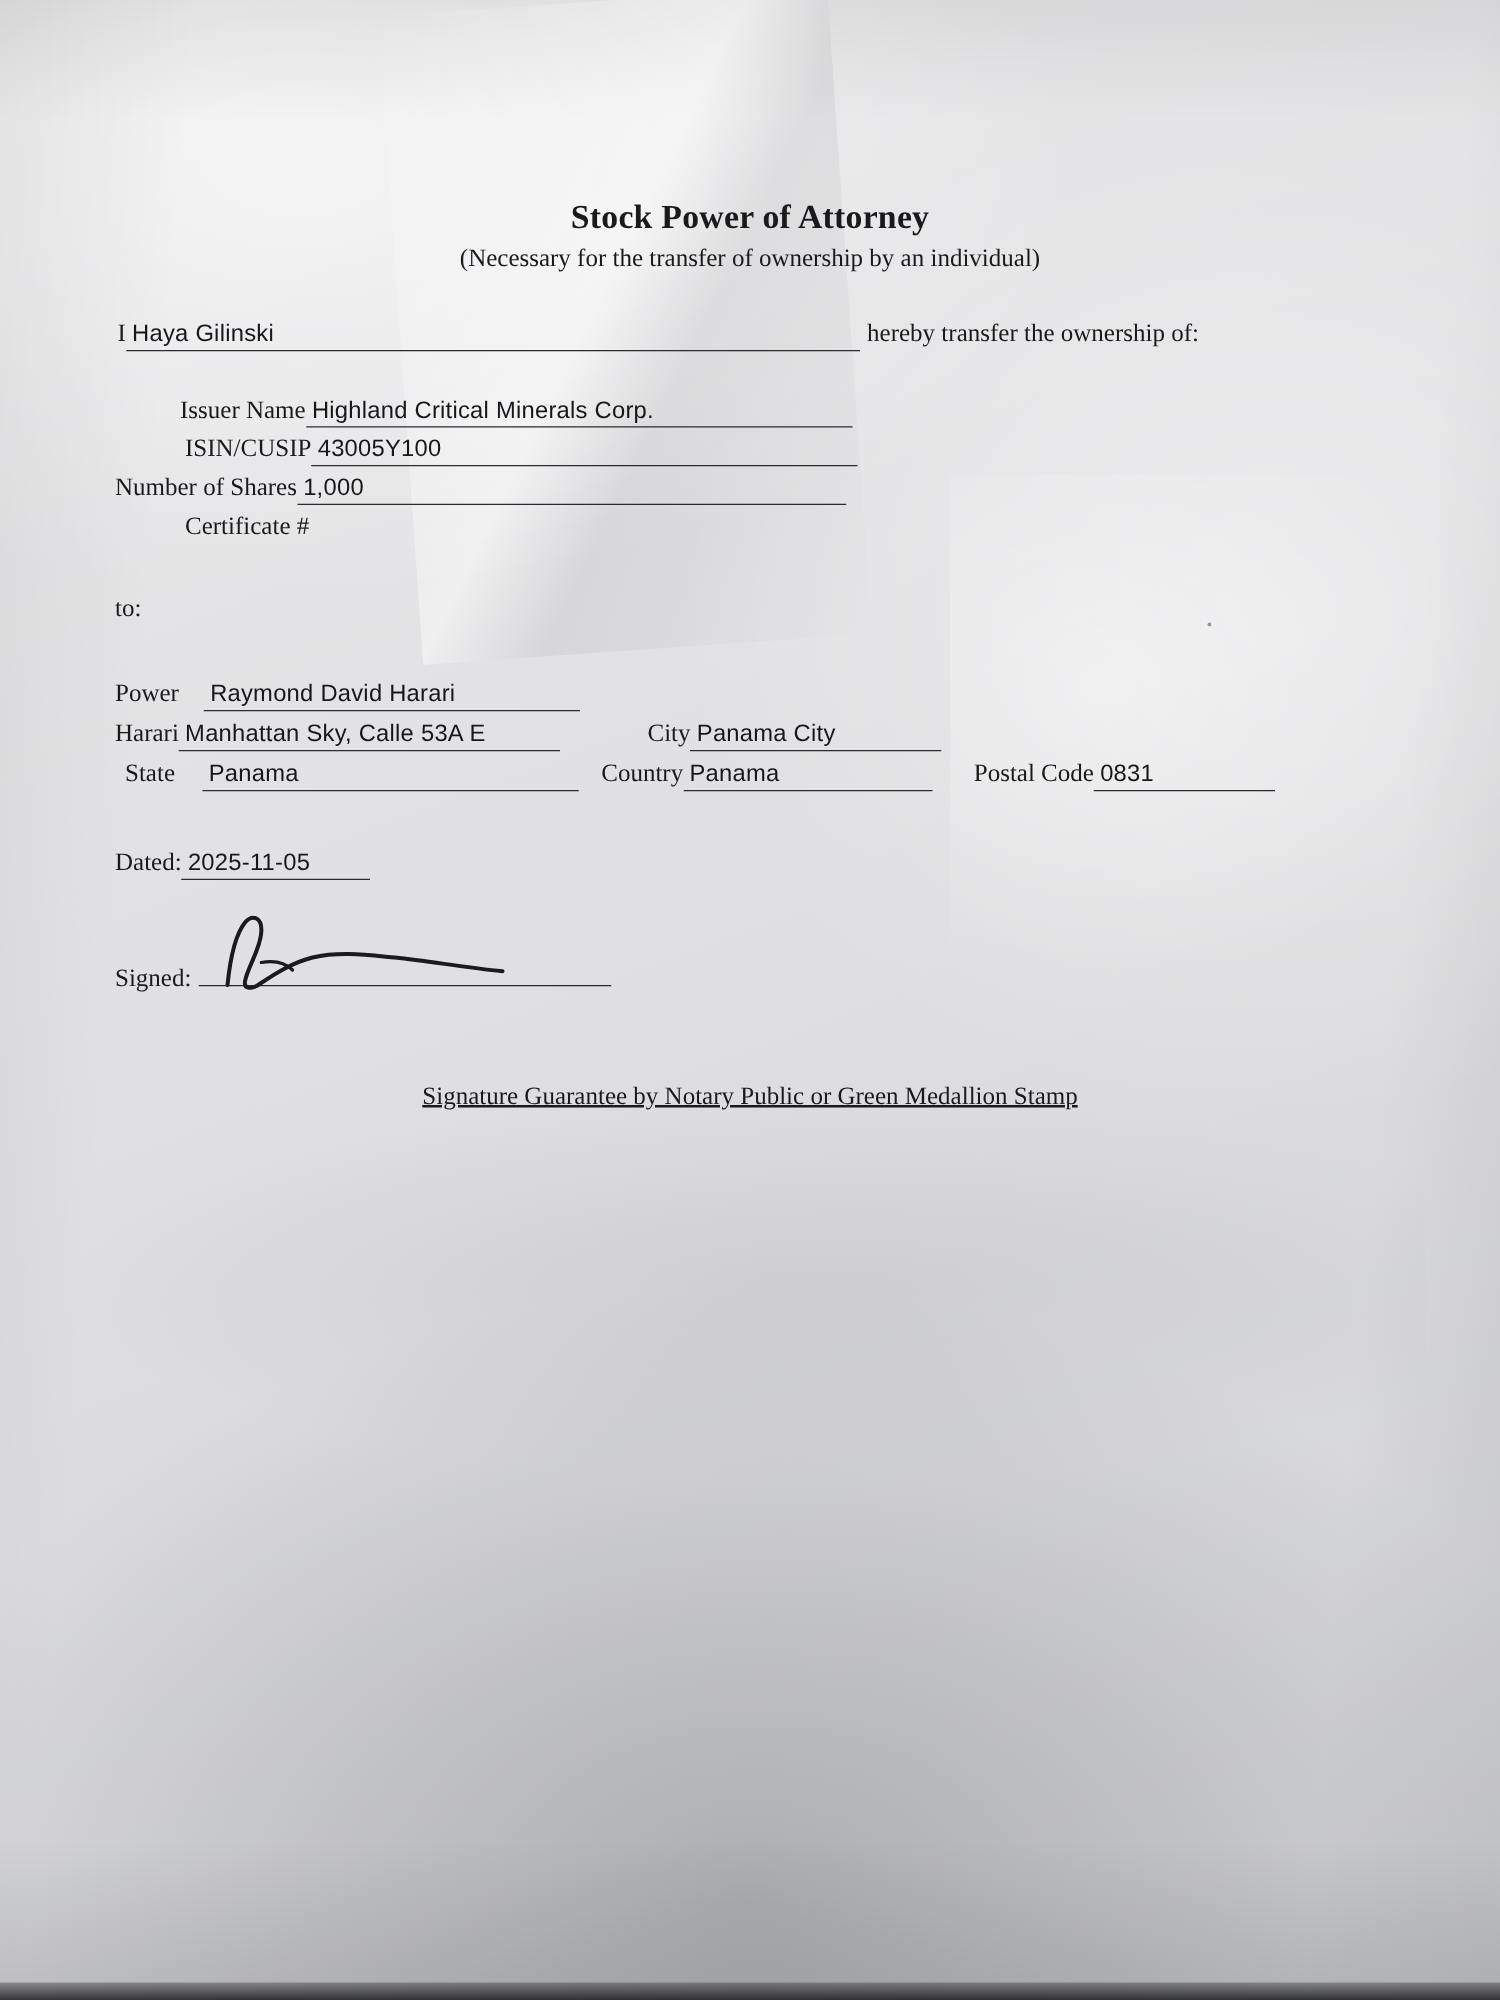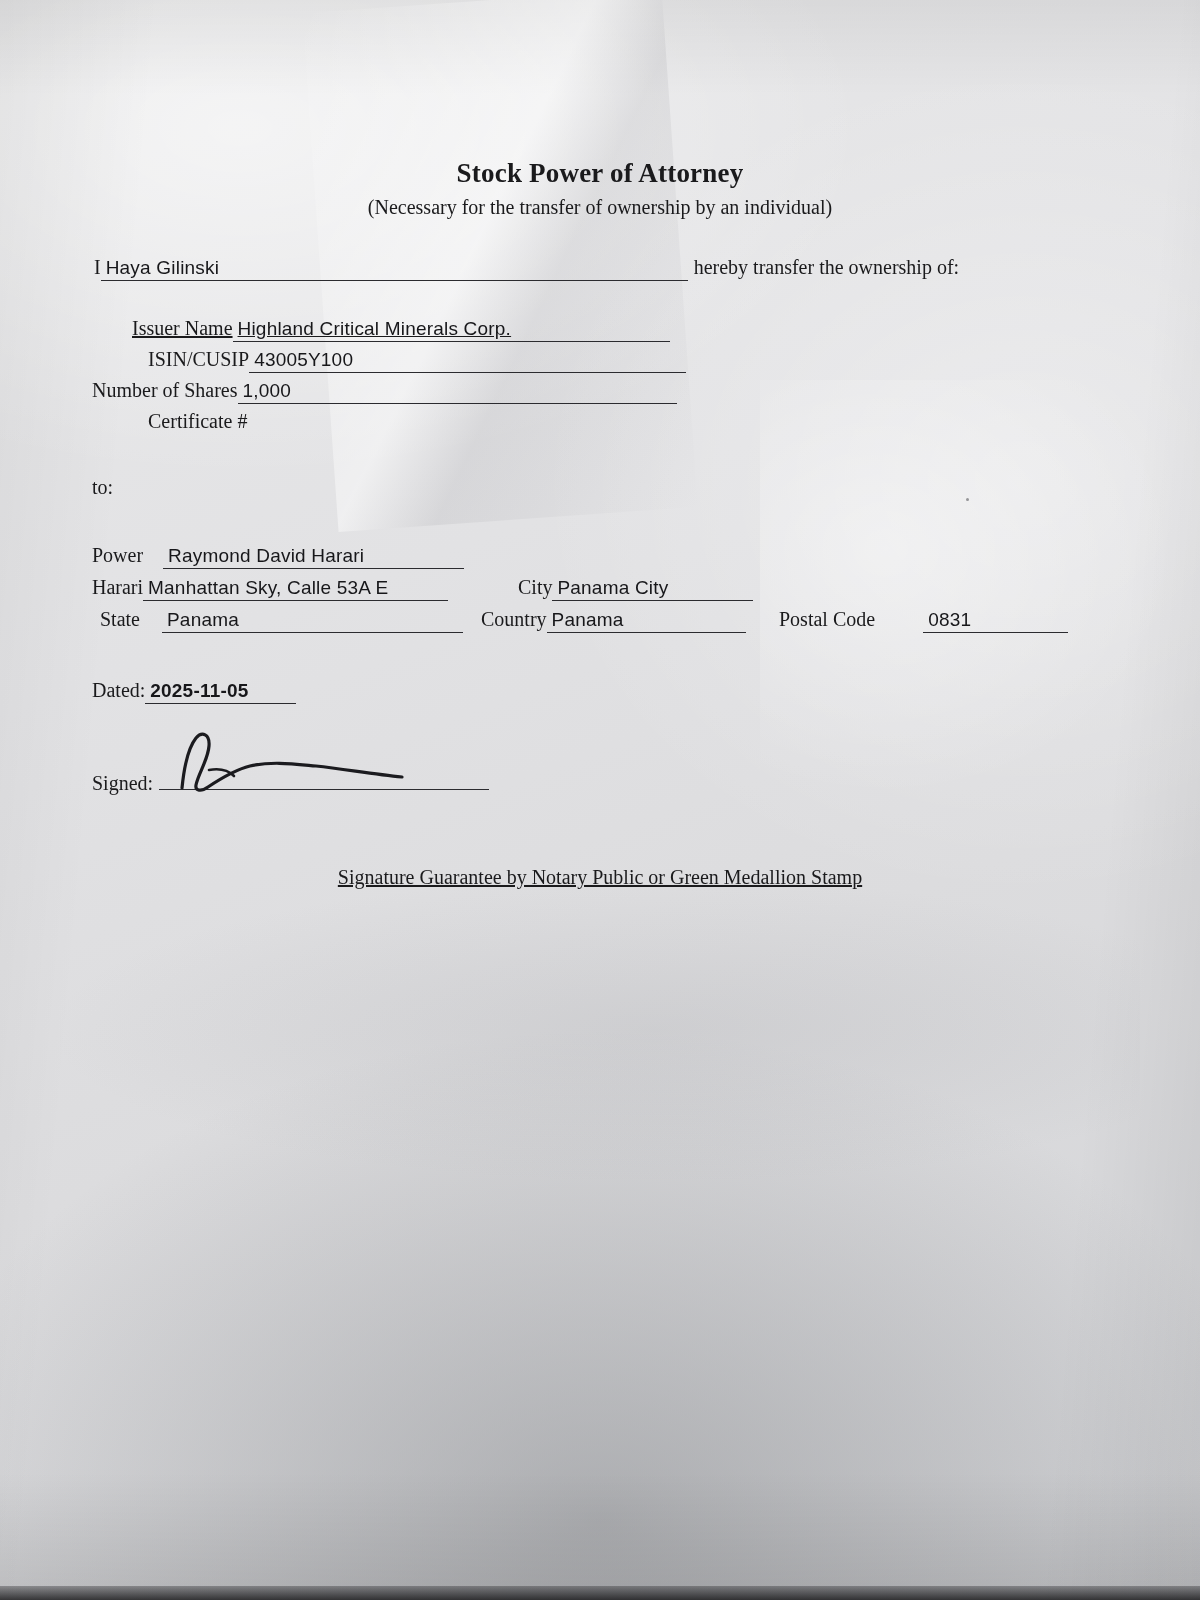--- a/index.html
+++ b/index.html
@@ -96,21 +96,21 @@
     padding: 0 4px 1px 5px;
     display: inline-block;
     color: #17171a;
   }
 
   
   #row-i { left: 94px; top: 256px; }
   #row-i .fill { width: 578px; }
   #row-i .tail { margin-left: 6px; }
 
-  #row-issuer { left: 132px; top: 317px; text-decoration: underline; }
+  #row-issuer { left: 144px; top: 317px; }
   #row-issuer .fill { width: 428px; }
 
   #row-isin { left: 148px; top: 348px; }
   #row-isin .fill { width: 428px; }
 
   #row-shares { left: 92px; top: 379px; }
   #row-shares .fill { width: 430px; }
 
   #row-cert { left: 148px; top: 410px; }
   #row-cert .fill { width: 432px; }
@@ -122,25 +122,25 @@
 
   #row-street { left: 92px; top: 576px; }
   #row-street .fill { width: 296px; }
   #row-city { left: 518px; top: 576px; }
   #row-city .fill { width: 192px; }
 
   #row-state { left: 100px; top: 608px; gap: 22px; }
   #row-state .fill { width: 292px; }
   #row-country { left: 481px; top: 608px; justify-content: flex-end; }
   #row-country .fill { width: 190px; }
-  #row-postal { left: 779px; top: 608px; gap: 48px; }
+  #row-postal { left: 779px; top: 608px; }
   #row-postal .fill { width: 136px; }
 
   #row-dated { left: 92px; top: 679px; }
-  #row-dated .fill { width: 142px; font-weight: bold; }
+  #row-dated .fill { width: 142px; }
 
   #row-signed { left: 92px; top: 772px; }
   #row-signed .sigline {
     display: inline-block;
     width: 330px;
     border-bottom: 1.6px solid #2b2b2f;
     height: 14px;
     margin-left: 6px;
   }
   #signature {

